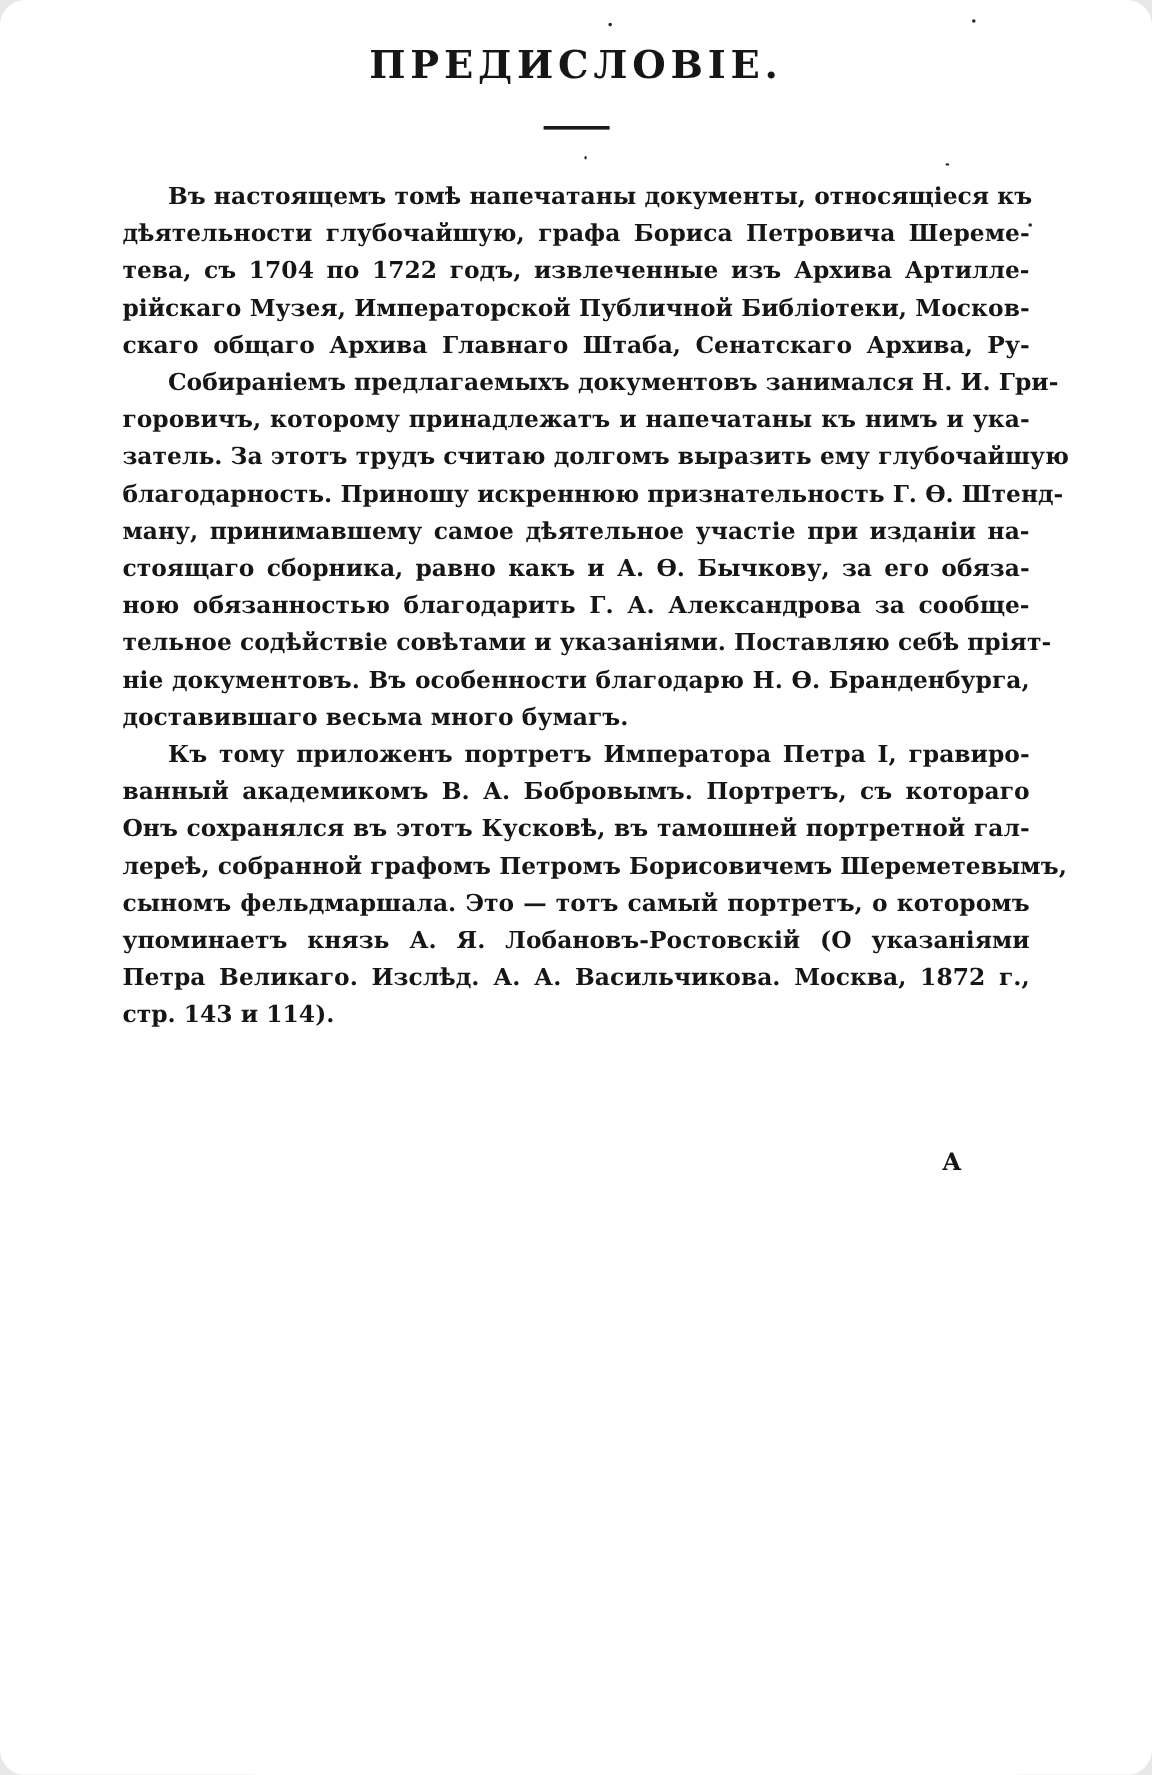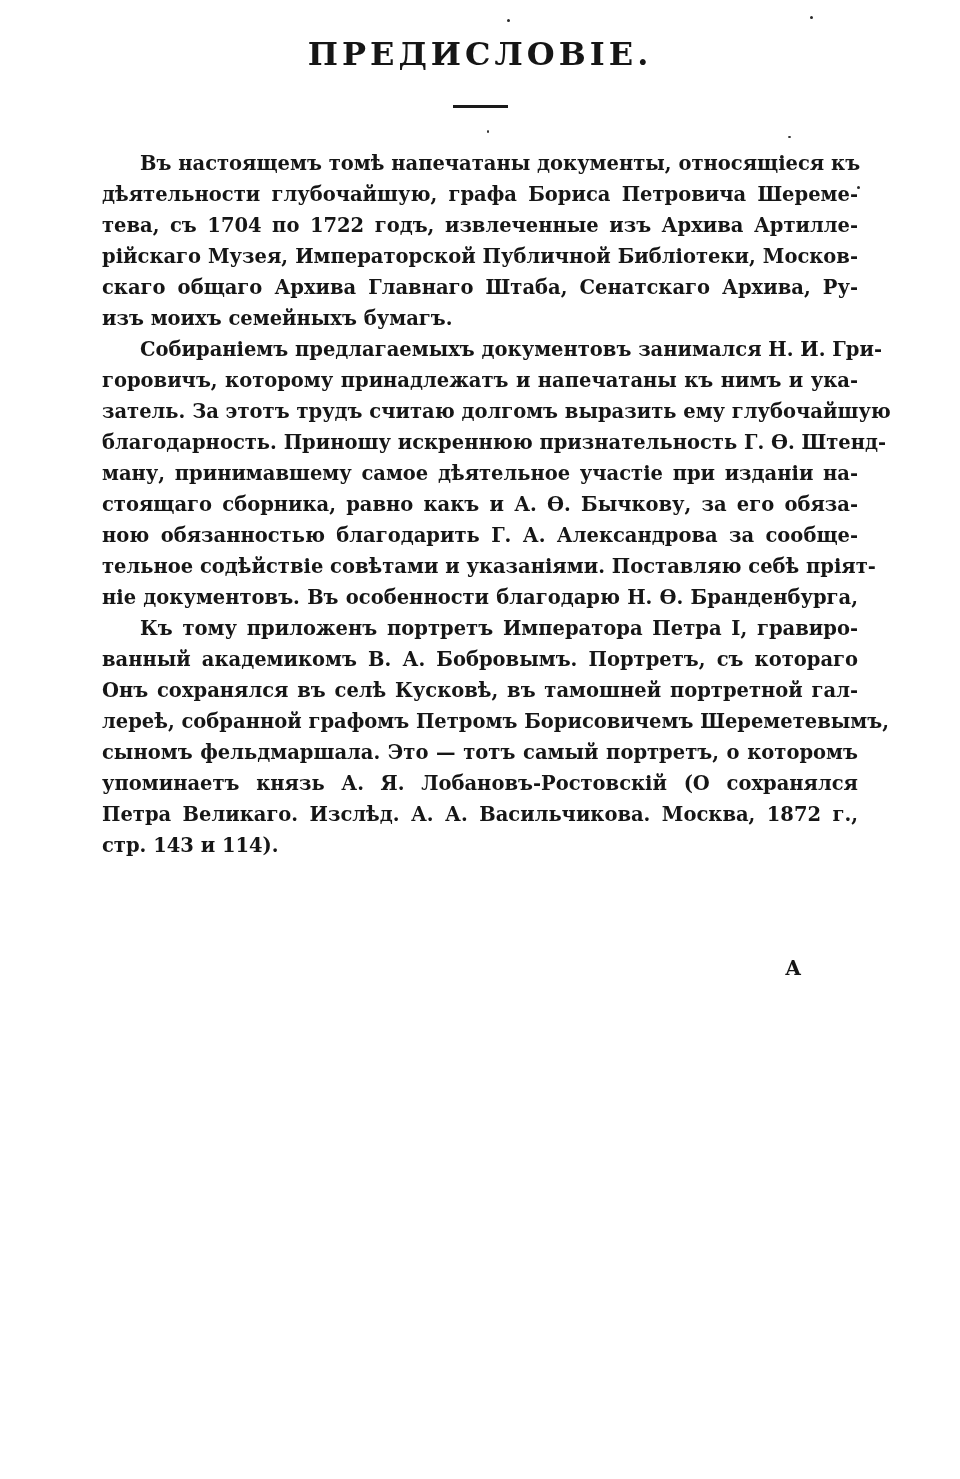--- a/index.html
+++ b/index.html
@@ -5,20 +5,21 @@
   html, body { margin: 0; padding: 0; background: #e8e8e8; }
   .page {
     position: relative;
     width: 960px;
     height: 1479px;
     margin: 0 auto;
     background: #ffffff;
     color: #161616;
     font-family: "DejaVu Serif", "Liberation Serif", serif;
     overflow: hidden;
+    border-radius: 21px;
   }
   .content {
     position: absolute;
     left: 102px;
     top: 0;
     width: 756px;
   }
   .title {
     margin-top: 38px;
     text-align: center;
@@ -69,40 +70,40 @@
   <div class="content">
     <div class="title">ПРЕДИСЛОВІЕ.</div>
     <div class="title-rule"></div>
     <div class="text-block">
         <div class="paragraph">
           <div class="line indent">Въ настоящемъ томѣ напечатаны документы, относящіеся къ</div>
           <div class="line">дѣятельности глубочайшую, графа Бориса Петровича Шереме-</div>
           <div class="line">тева, съ 1704 по 1722 годъ, извлеченные изъ Архива Артилле-</div>
           <div class="line">рійскаго Музея, Императорской Публичной Библіотеки, Москов-</div>
           <div class="line">скаго общаго Архива Главнаго Штаба, Сенатскаго Архива, Ру-</div>
-          <div class="line last">изъ моихъ семейныхъ бумагъ.</div>
         </div>
         <div class="paragraph">
           <div class="line indent">Собираніемъ предлагаемыхъ документовъ занимался Н. И. Гри-</div>
           <div class="line">горовичъ, которому принадлежатъ и напечатаны къ нимъ и ука-</div>
           <div class="line">затель. За этотъ трудъ считаю долгомъ выразить ему глубочайшую</div>
           <div class="line">благодарность. Приношу искреннюю признательность Г. Ѳ. Штенд-</div>
           <div class="line">ману, принимавшему самое дѣятельное участіе при изданіи на-</div>
           <div class="line">стоящаго сборника, равно какъ и А. Ѳ. Бычкову, за его обяза-</div>
           <div class="line">ною обязанностью благодарить Г. А. Александрова за сообще-</div>
           <div class="line">тельное содѣйствіе совѣтами и указаніями. Поставляю себѣ пріят-</div>
           <div class="line">ніе документовъ. Въ особенности благодарю Н. Ѳ. Бранденбурга,</div>
+          <div class="line last">доставившаго весьма много бумагъ.</div>
         </div>
         <div class="paragraph">
           <div class="line indent">Къ тому приложенъ портретъ Императора Петра I, гравиро-</div>
           <div class="line">ванный академикомъ В. А. Бобровымъ. Портретъ, съ котораго</div>
-          <div class="line">Онъ сохранялся въ селѣ Кусковѣ, въ тамошней портретной гал-</div>
+          <div class="line">Онъ сохранялся въ этотъ Кусковѣ, въ тамошней портретной гал-</div>
           <div class="line">лереѣ, собранной графомъ Петромъ Борисовичемъ Шереметевымъ,</div>
           <div class="line">сыномъ фельдмаршала. Это — тотъ самый портретъ, о которомъ</div>
-          <div class="line">упоминаетъ князь А. Я. Лобановъ-Ростовскій (О сохранялся</div>
+          <div class="line">упоминаетъ князь А. Я. Лобановъ-Ростовскій (О указаніями</div>
           <div class="line">Петра Великаго. Изслѣд. А. А. Васильчикова. Москва, 1872 г.,</div>
           <div class="line last">стр. 143 и 114).</div>
         </div>
       </div>
   </div>
 
   <div class="signature">А</div>
 
   <i class="speck" style="left:507px; top:19px; width:3px; height:3px;"></i>
   <i class="speck" style="left:810px; top:16px; width:3px; height:3px;"></i>

